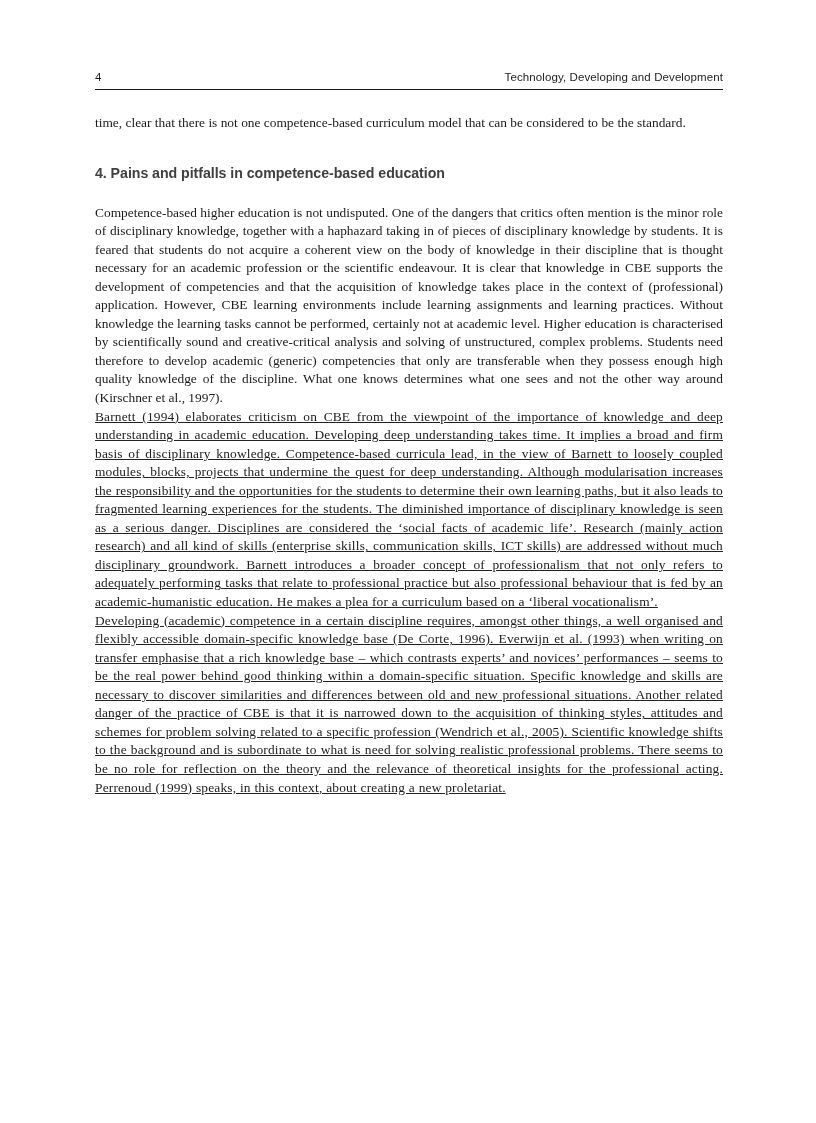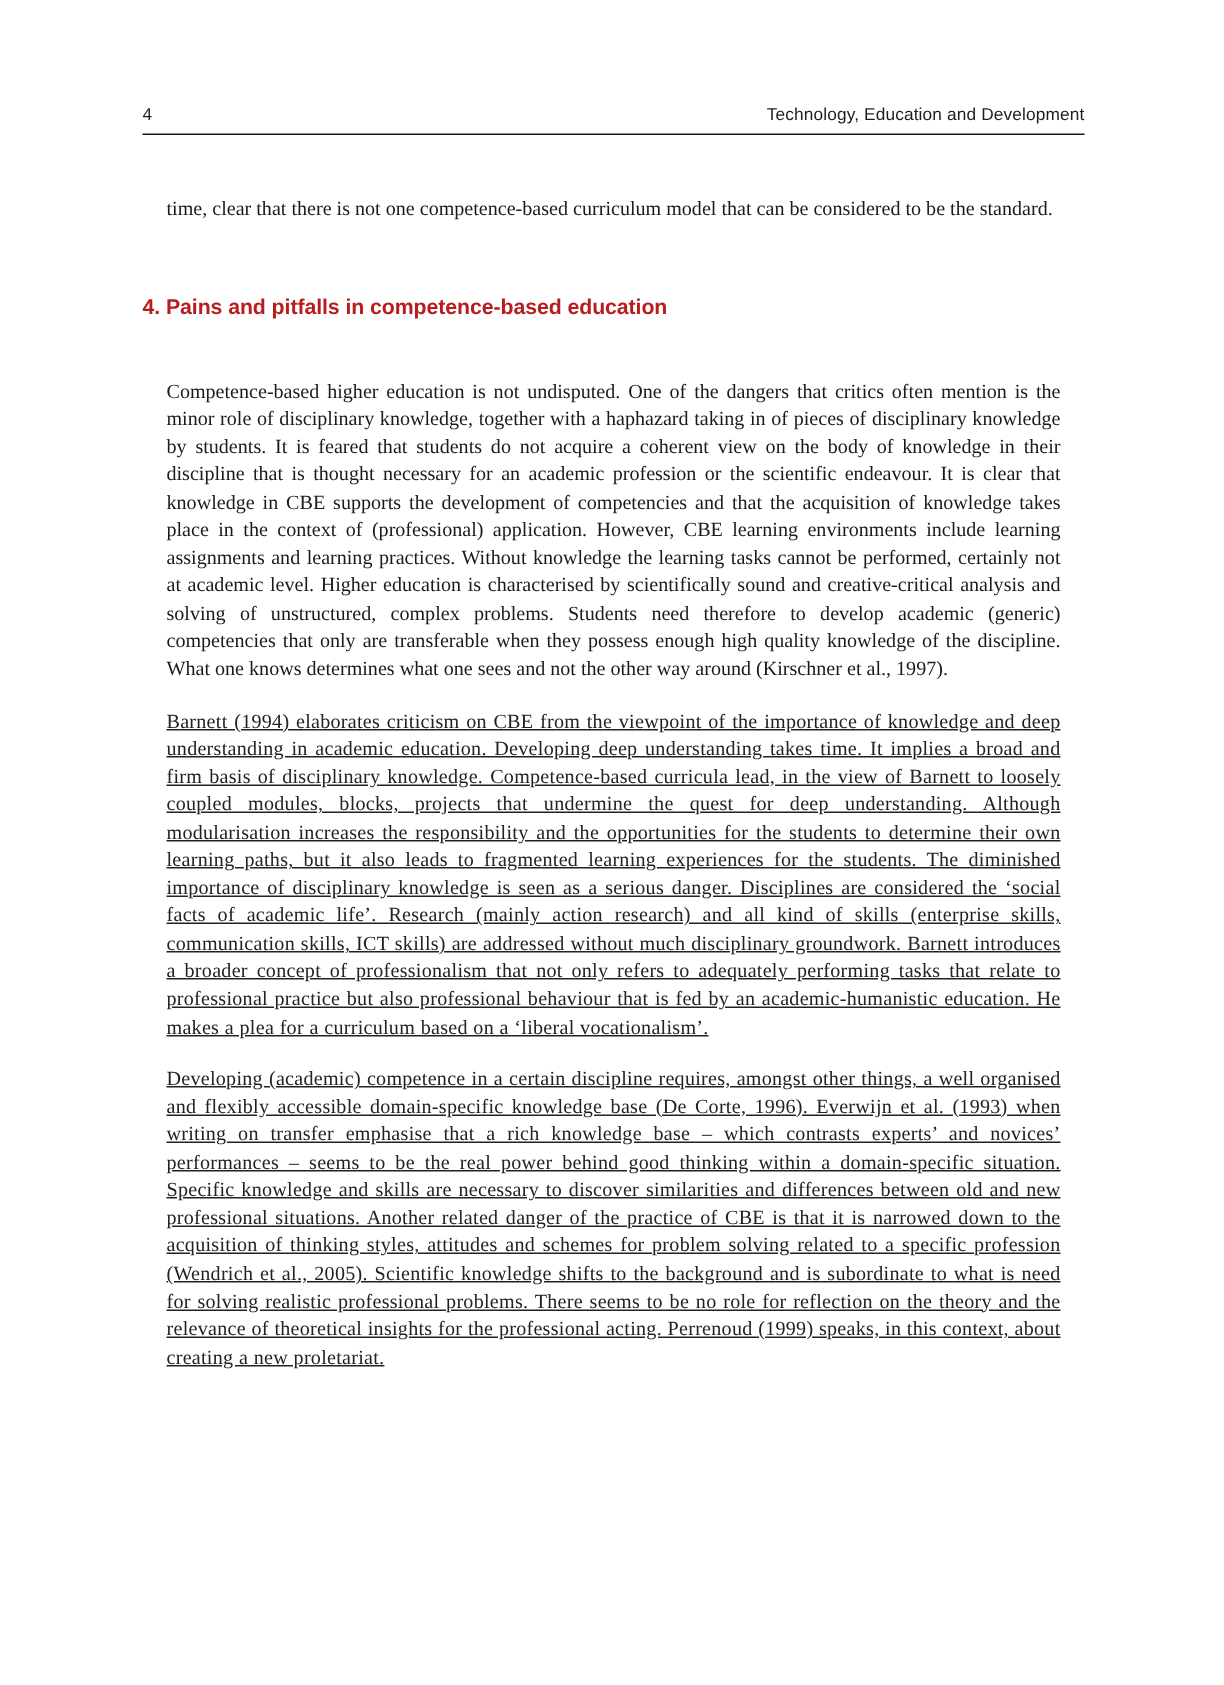--- a/index.html
+++ b/index.html
@@ -60,21 +60,21 @@
 
   
   .content {
     position: absolute;
     left: 95px;
     top: 114px;
     width: 628px;
   }
 
   p.body {
-    margin: 16px;
+    margin: 0;
     padding: 0;
     font-size: 13.4px;
     line-height: 18.55px;
     text-align: justify;
     text-justify: inter-word;
     hyphens: none;
     color: #1a1a1a;
   }
 
   
@@ -85,35 +85,35 @@
     text-decoration: underline;
   }
 
   h2.section-heading {
     margin: 0;
     padding: 0;
     font-family: "Liberation Sans", "DejaVu Sans", sans-serif;
     font-size: 14.2px;
     line-height: 18px;
     font-weight: bold;
-    color: #b91c1c;
+    color: #404040;
     letter-spacing: -0.05px;
   }
 
   .gap-before-heading { height: 31px; }
   .gap-after-heading  { height: 22px; }
 </style>
 </head>
 <body>
 
 <div class="page">
 
   <div class="page-header">
     <span class="folio">4</span>
-    <span class="running-title">Technology, Education and Development</span>
+    <span class="running-title">Technology, Developing and Development</span>
   </div>
   <div class="header-rule"></div>
 
   <div class="content">
 
     <p class="body">time, clear that there is not one competence-based curriculum model that can be considered to be the standard.</p>
 
     <div class="gap-before-heading"></div>
 
     <h2 class="section-heading">4. Pains and pitfalls in competence-based education</h2>

